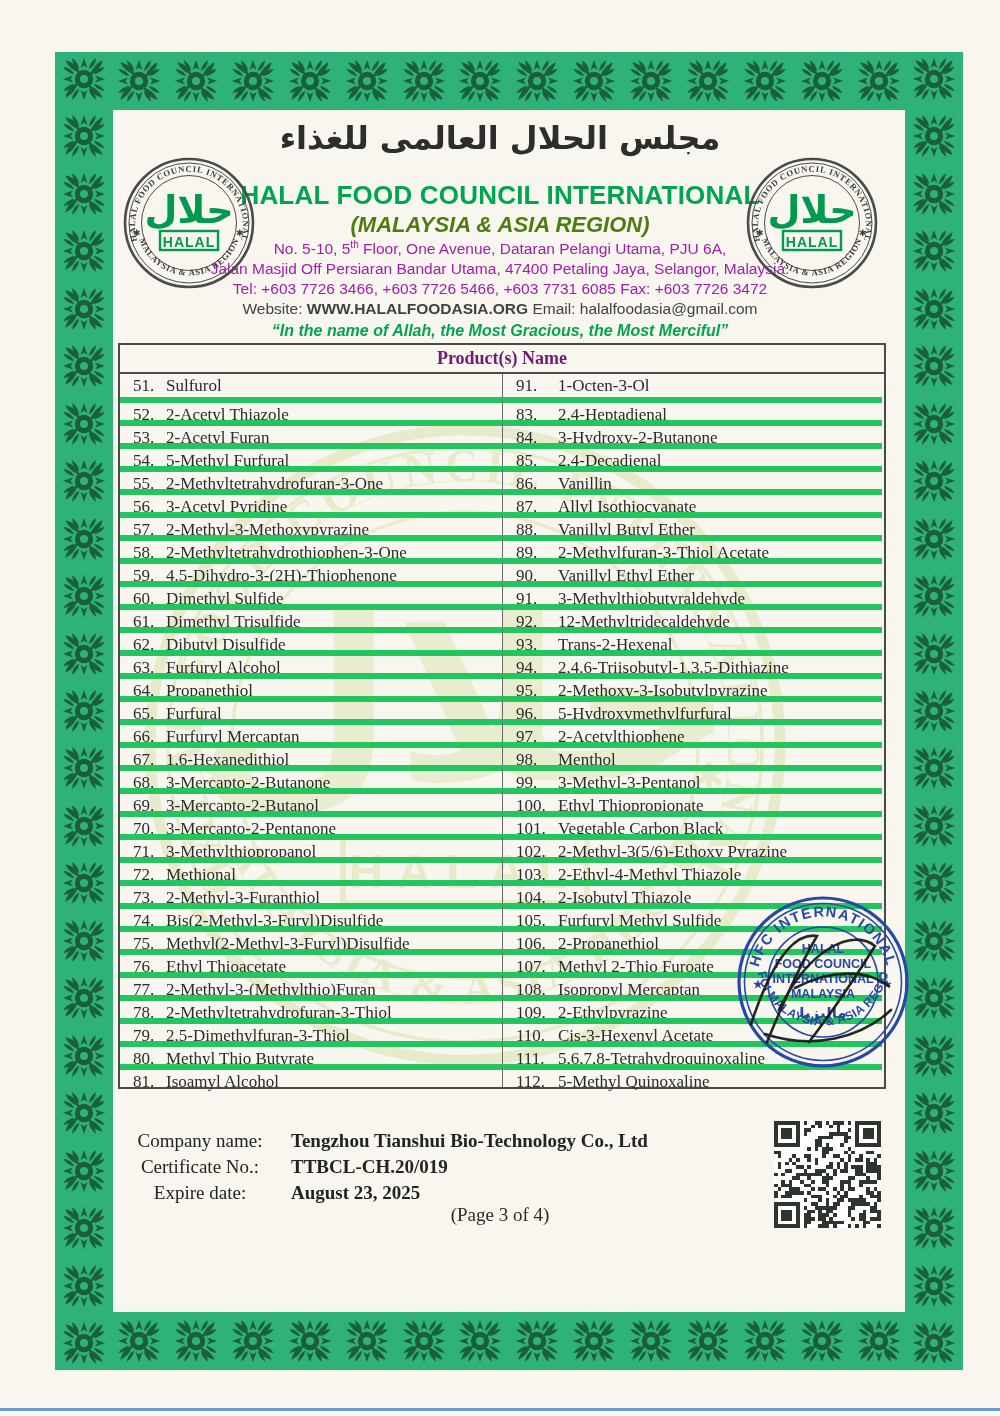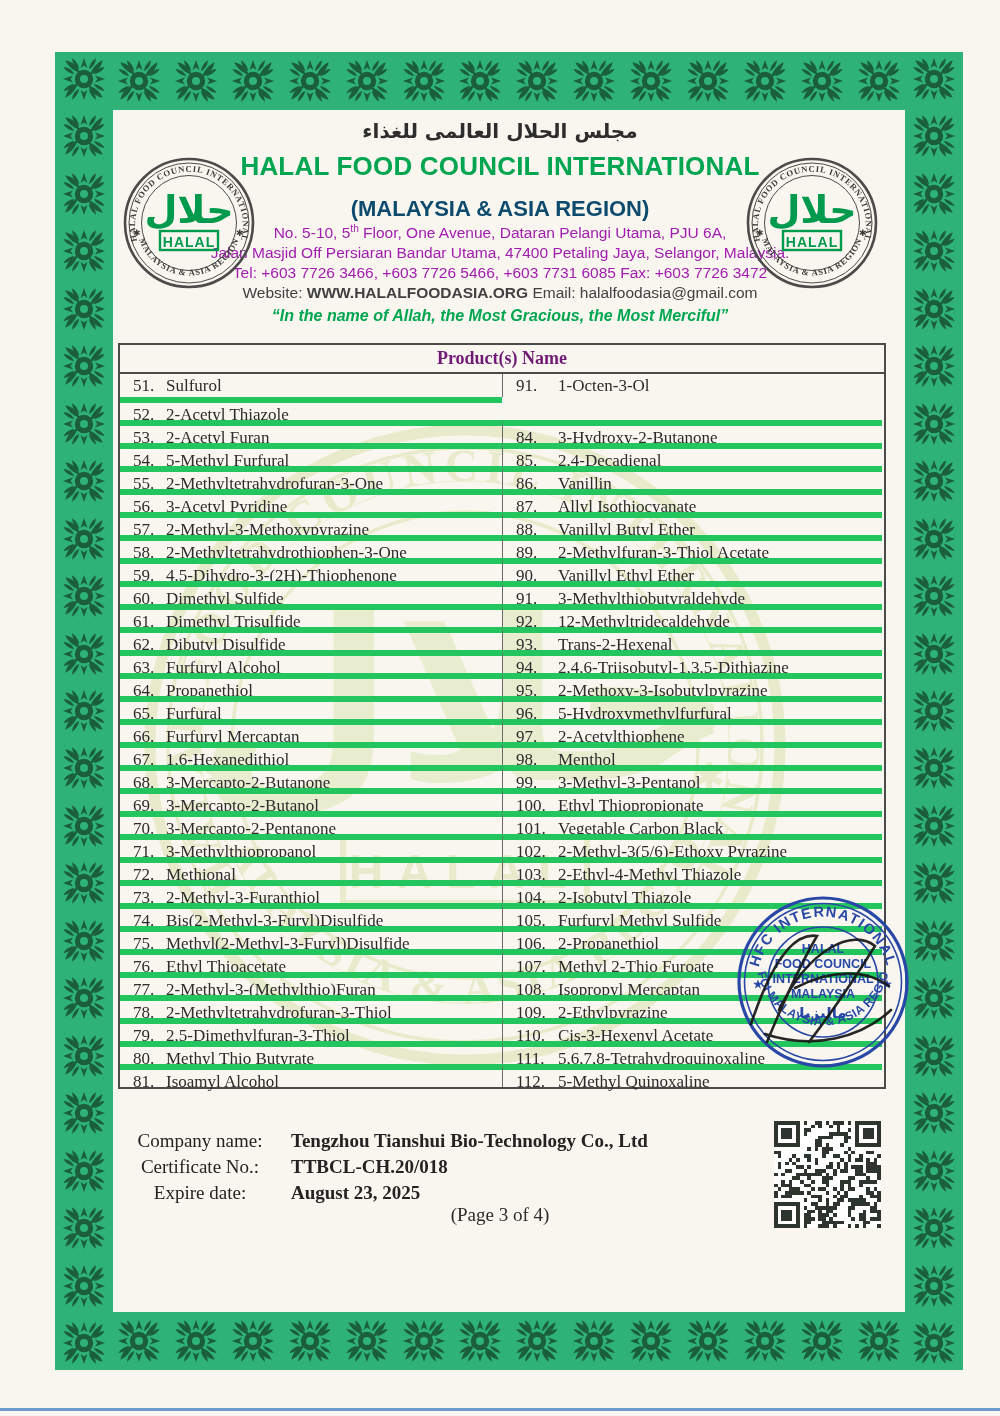--- a/index.html
+++ b/index.html
@@ -12,23 +12,23 @@
   .border-strip{position:absolute;background:#2fb277;display:flex;}
   .border-strip.h{flex-direction:row;justify-content:space-between;align-items:center;padding:0 4px;box-sizing:border-box;}
   .border-strip.v{flex-direction:column;justify-content:space-between;align-items:center;padding:4px 0;box-sizing:border-box;}
   .bs-top{left:55px;top:52px;width:908px;height:58px;}
   .bs-bottom{left:55px;top:1312px;width:908px;height:58px;}
   .bs-left{left:55px;top:52px;width:58px;height:1318px;}
   .bs-right{left:905px;top:52px;width:58px;height:1318px;}
   .motif{width:46px;height:46px;flex:0 0 auto;}
   
   .header{position:absolute;left:150px;right:150px;top:120px;text-align:center;line-height:1.15;}
-  .arabic-title{font-family:"DejaVu Sans",sans-serif;font-size:20px;font-weight:bold;color:#2d2d2d;margin-bottom:9px;}
+  .arabic-title{font-family:"DejaVu Sans",sans-serif;font-size:32px;font-weight:bold;color:#2d2d2d;margin-bottom:24px;}
   .org-name{font-size:26px;font-weight:bold;color:#00a551;letter-spacing:.2px;}
-  .region{font-size:22px;color:#0c4a6e;font-weight:bold;margin-top:14px;}
+  .region{font-size:22px;font-style:italic;color:#4d7c0f;font-weight:bold;margin-top:1px;}
   .addr{font-size:15.5px;color:#a21caf;margin-top:2px;}
   .addr sup{font-size:10px;}
   .site-line{font-size:15.5px;color:#414144;margin-top:2px;}
   .site-line .b{font-weight:bold;}
   .quote{font-size:16px;font-style:italic;font-weight:bold;color:#00a551;margin-top:5px;}
   .seal{position:absolute;width:132px;height:132px;}
   .seal.left{left:123px;top:157px;}
   .seal.right{left:746px;top:157px;}
   
   .watermark{position:absolute;left:115px;top:395px;width:700px;height:700px;opacity:.5;pointer-events:none;}
@@ -383,20 +383,21 @@
 
   <div class="ptable">
     <div class="thead">Product(s) Name</div>
     <div>
         <div class="trow">
           <div class="tcell L"><span class="num">51.</span><span class="pname">Sulfurol</span></div>
           <div class="tcell R"><span class="num">91.</span><span class="pname">1-Octen-3-Ol</span></div>
         </div>
         <div class="trow">
           <div class="tcell L"><span class="num">52.</span><span class="pname">2-Acetyl Thiazole</span></div>
+          <div class="tcell R"><span class="num">83.</span><span class="pname">2,4-Heptadienal</span></div>
         </div>
         <div class="trow">
           <div class="tcell L"><span class="num">53.</span><span class="pname">2-Acetyl Furan</span></div>
           <div class="tcell R"><span class="num">84.</span><span class="pname">3-Hydroxy-2-Butanone</span></div>
         </div>
         <div class="trow">
           <div class="tcell L"><span class="num">54.</span><span class="pname">5-Methyl Furfural</span></div>
           <div class="tcell R"><span class="num">85.</span><span class="pname">2,4-Decadienal</span></div>
         </div>
         <div class="trow">
@@ -547,21 +548,21 @@
     <div class="frow">
       <span class="flabel">
           <span>Company name</span>
           <span>:</span>
         </span><span class="fvalue">Tengzhou Tianshui Bio-Technology Co., Ltd</span>
     </div>
     <div class="frow">
       <span class="flabel">
           <span>Certificate No.</span>
           <span>:</span>
-        </span><span class="fvalue">TTBCL-CH.20/018</span>
+        </span><span class="fvalue">TTBCL-CH.20/019</span>
     </div>
     <div class="frow">
       <span class="flabel">
           <span>Expire date</span>
           <span>:</span>
         </span><span class="fvalue">August 23, 2025</span>
     </div>
   </div>
 
   <svg class="qr" viewBox="0 0 29 29" shape-rendering="crispEdges">

